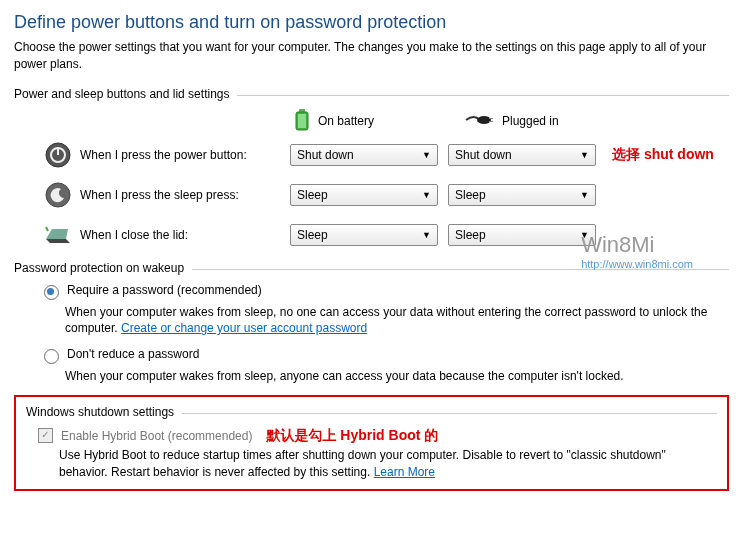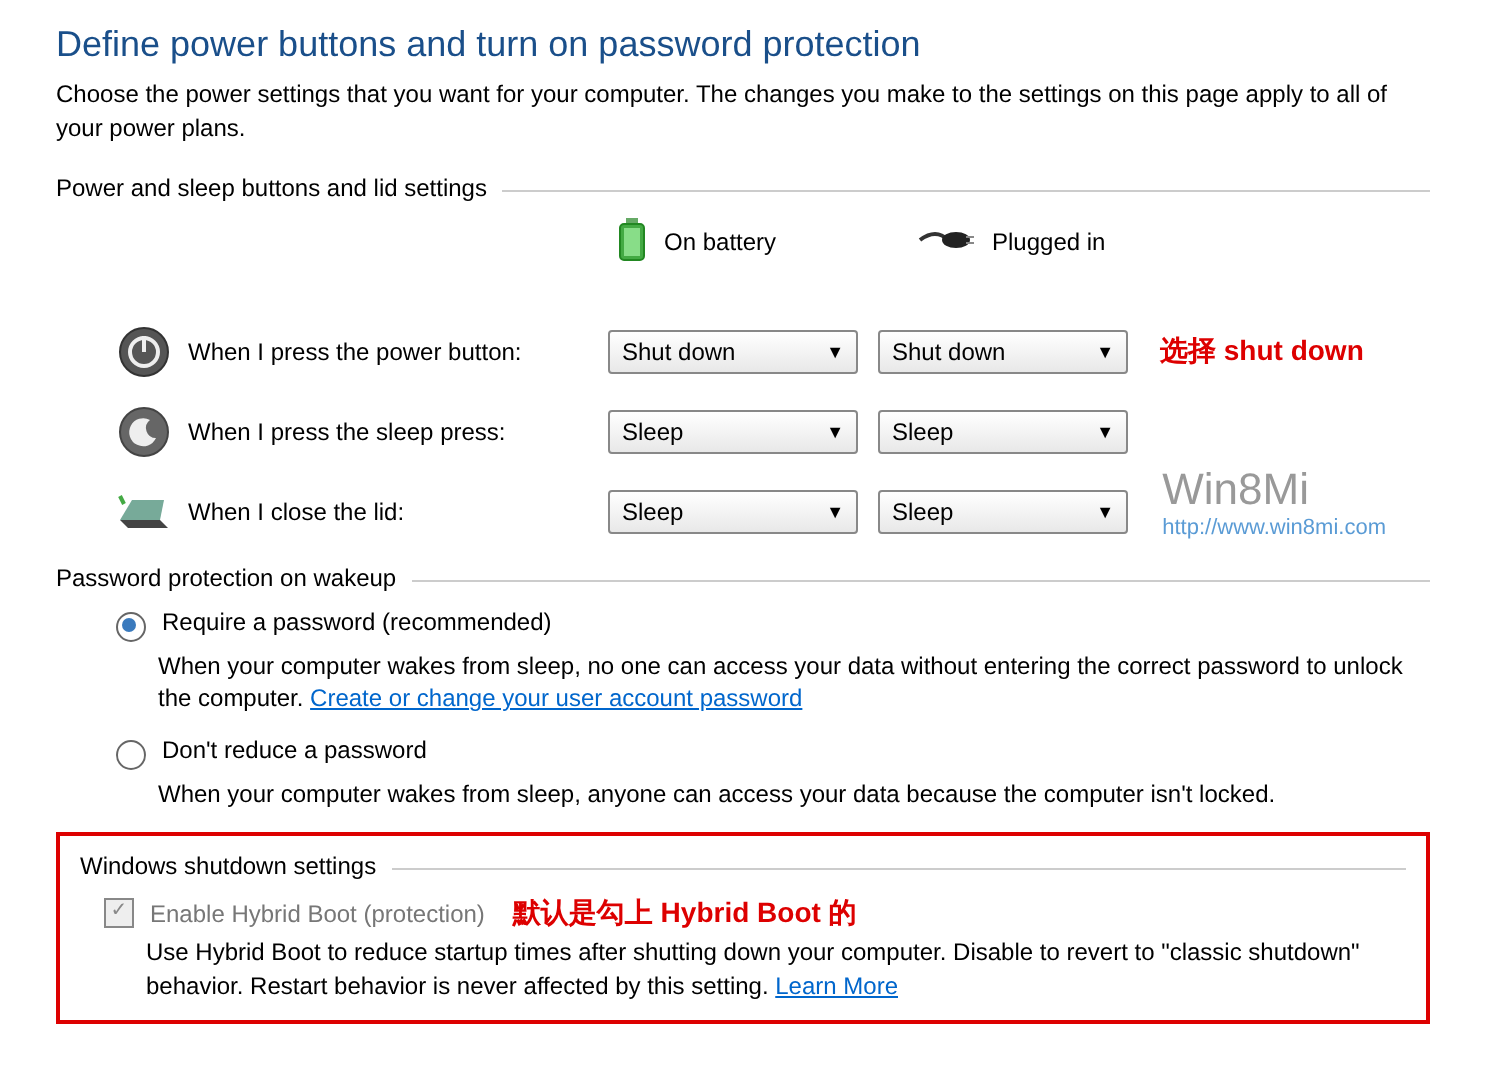--- a/index.html
+++ b/index.html
@@ -8,21 +8,21 @@
     font-family: "Segoe UI", Tahoma, sans-serif;
     font-size: 12px;
     background: #fff;
     color: #000;
     width: 743px;
     height: 543px;
     overflow: hidden;
     position: relative;
   }
   .content {
-    padding: 12px 28px;
+    padding: 12px 14px;
   }
   .page-title {
     color: #1a4f8a;
     font-size: 18px;
     font-weight: 400;
     margin: 0 0 6px 0;
   }
   .subtitle {
     font-size: 12px;
     margin: 0 0 14px 0;
@@ -37,22 +37,23 @@
     flex: 1;
     margin-left: 8px;
     margin-top: 8px;
   }
   .section-row {
     display: flex;
     align-items: flex-start;
   }
   .col-headers {
     display: flex;
-    margin-bottom: 28px;
+    margin-bottom: 7px;
     padding-left: 280px;
+    gap: 20px;
   }
   .col-header {
     width: 150px;
     display: flex;
     align-items: center;
     gap: 8px;
     font-size: 12px;
   }
   .setting-row {
     display: flex;
@@ -66,21 +67,21 @@
     margin-right: 8px;
     display: flex;
     align-items: center;
     justify-content: center;
   }
   .setting-label {
     width: 210px;
     font-size: 12px;
   }
   .dropdown {
-    width: 125px;
+    width: 148px;
     height: 22px;
     border: 1px solid #888;
     border-radius: 2px;
     background: linear-gradient(#fff, #e8e8e8);
     display: flex;
     align-items: center;
     justify-content: space-between;
     padding: 0 6px;
     margin-right: 10px;
     font-size: 12px;
@@ -304,21 +305,21 @@
     <div class="radio-desc">When your computer wakes from sleep, anyone can access your data because the computer isn't locked.</div>
   </div>
 
   <div class="shutdown-box">
     <div class="section-row">
       <div class="section-header">Windows shutdown settings</div>
       <div class="divider-line"></div>
     </div>
     <div class="checkbox-row">
       <div class="checkbox disabled-look">✓</div>
-      <div class="cb-label">Enable Hybrid Boot (protection)</div>
+      <div class="cb-label">Enable Hybrid Boot (recommended)</div>
       <div class="annotation" style="margin-left:14px;font-size:14px;">默认是勾上 Hybrid Boot 的</div>
     </div>
     <div class="cb-desc">
       <span>Use Hybrid Boot to reduce startup times after shutting down your computer. Disable to revert to "classic shutdown" behavior. Restart behavior is never affected by this setting. </span><span class="link">Learn More</span>
     </div>
   </div>
 </div>
 
 <div class="watermark">
   <div class="w1">Win8Mi</div>

